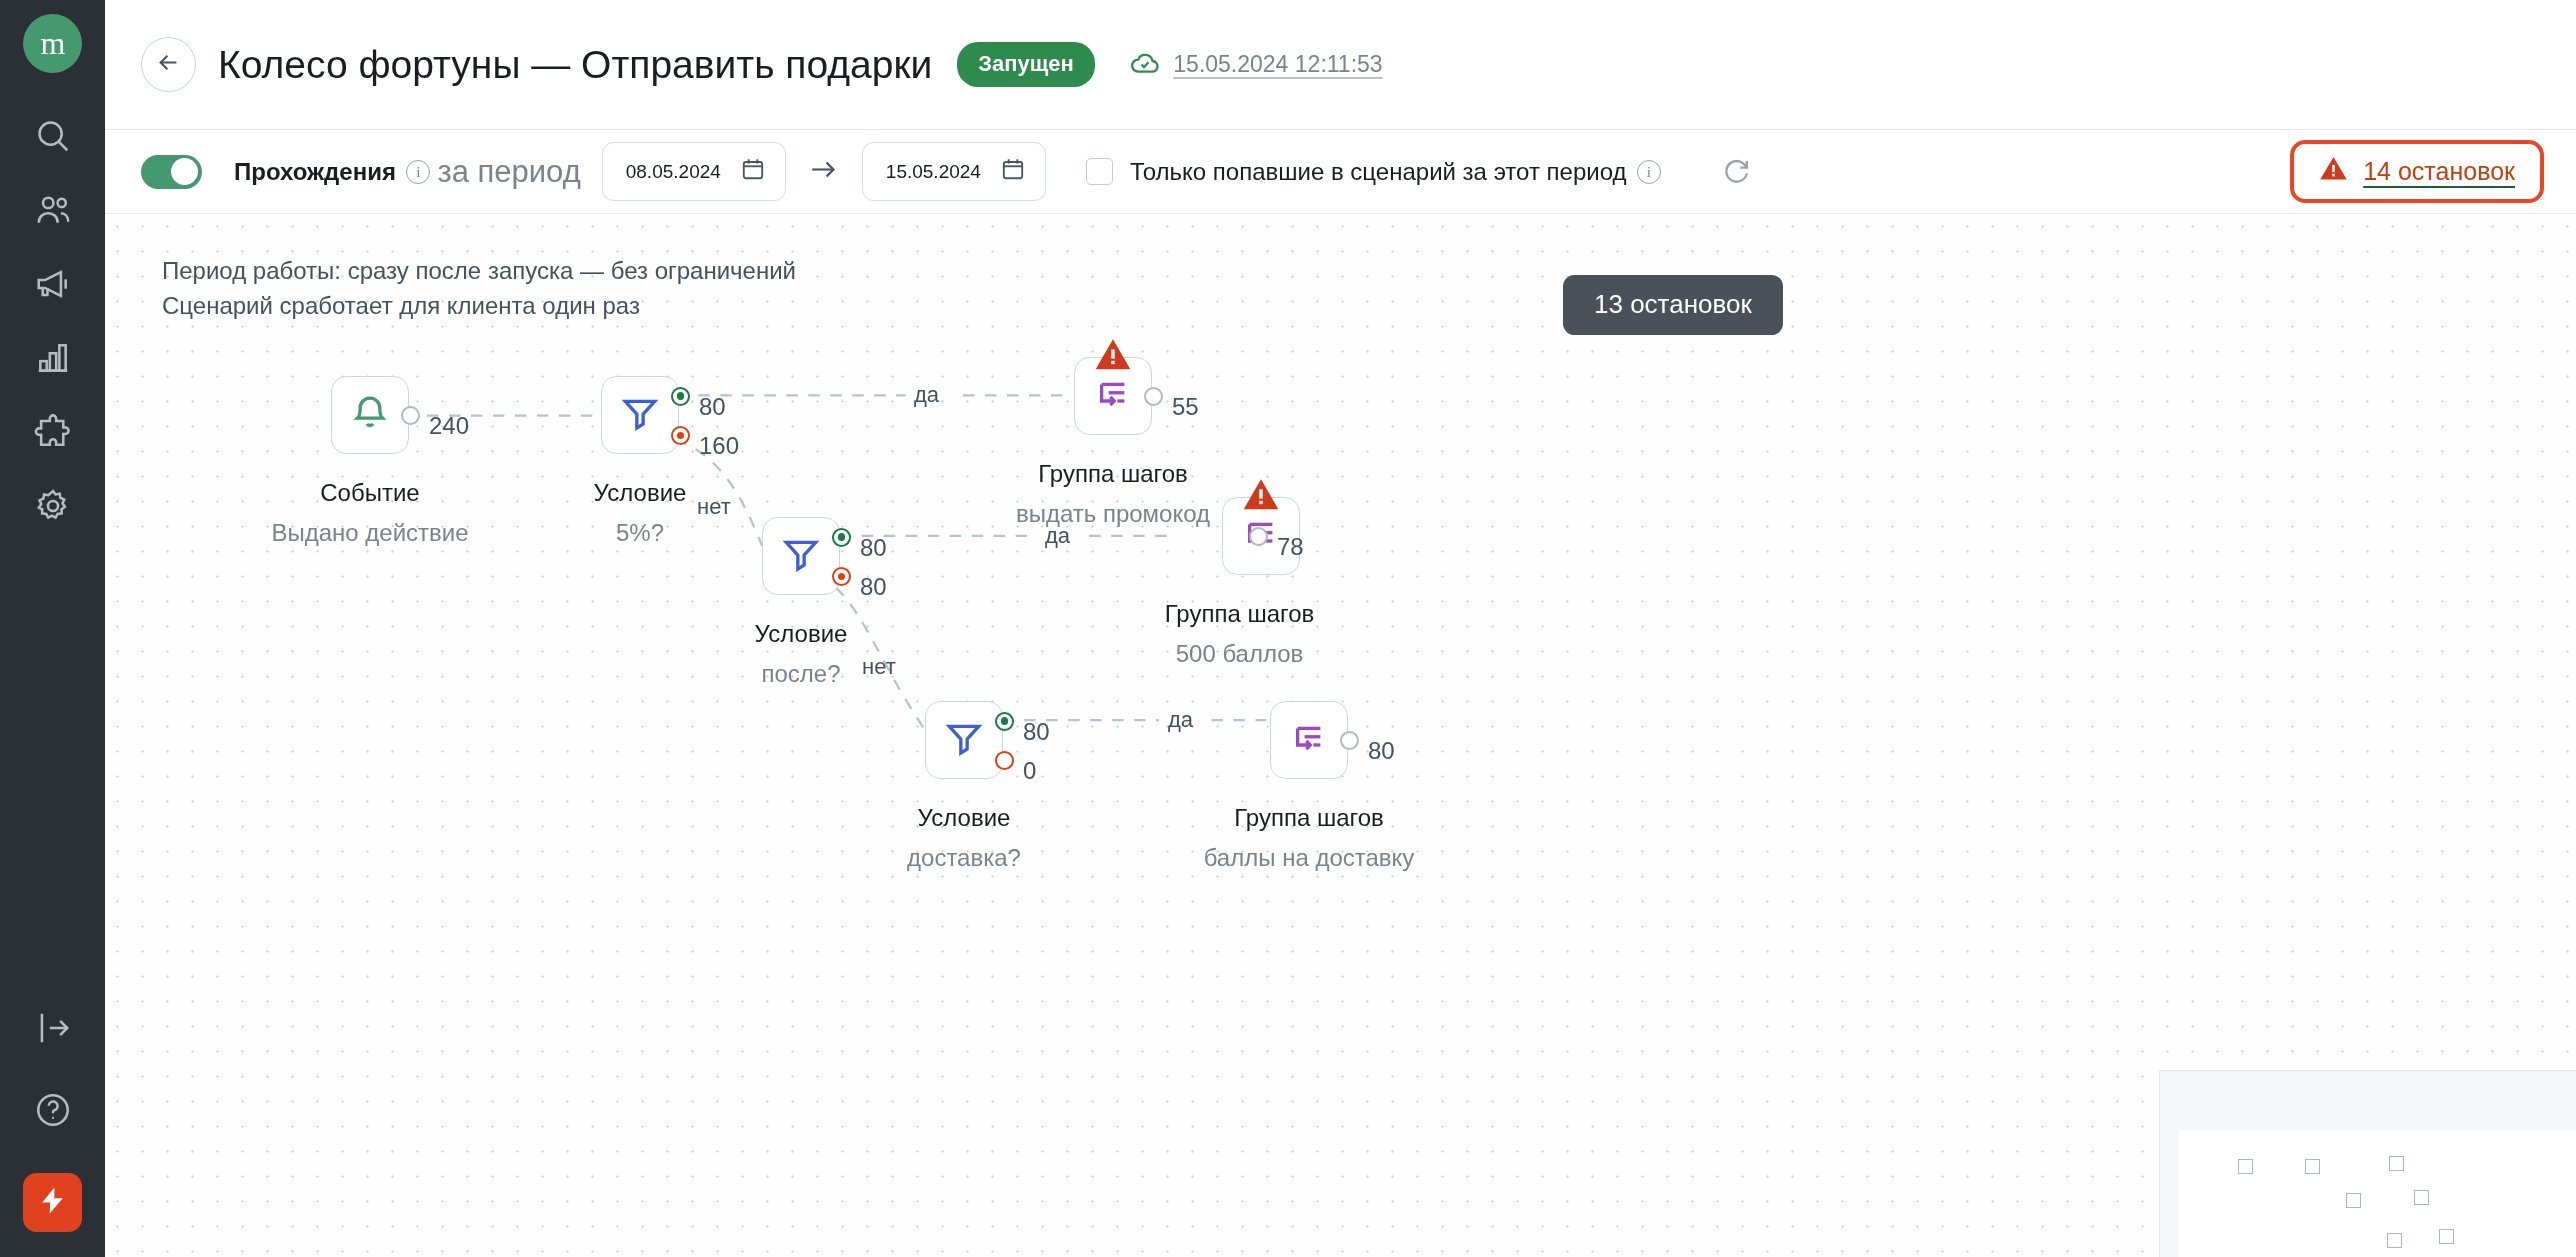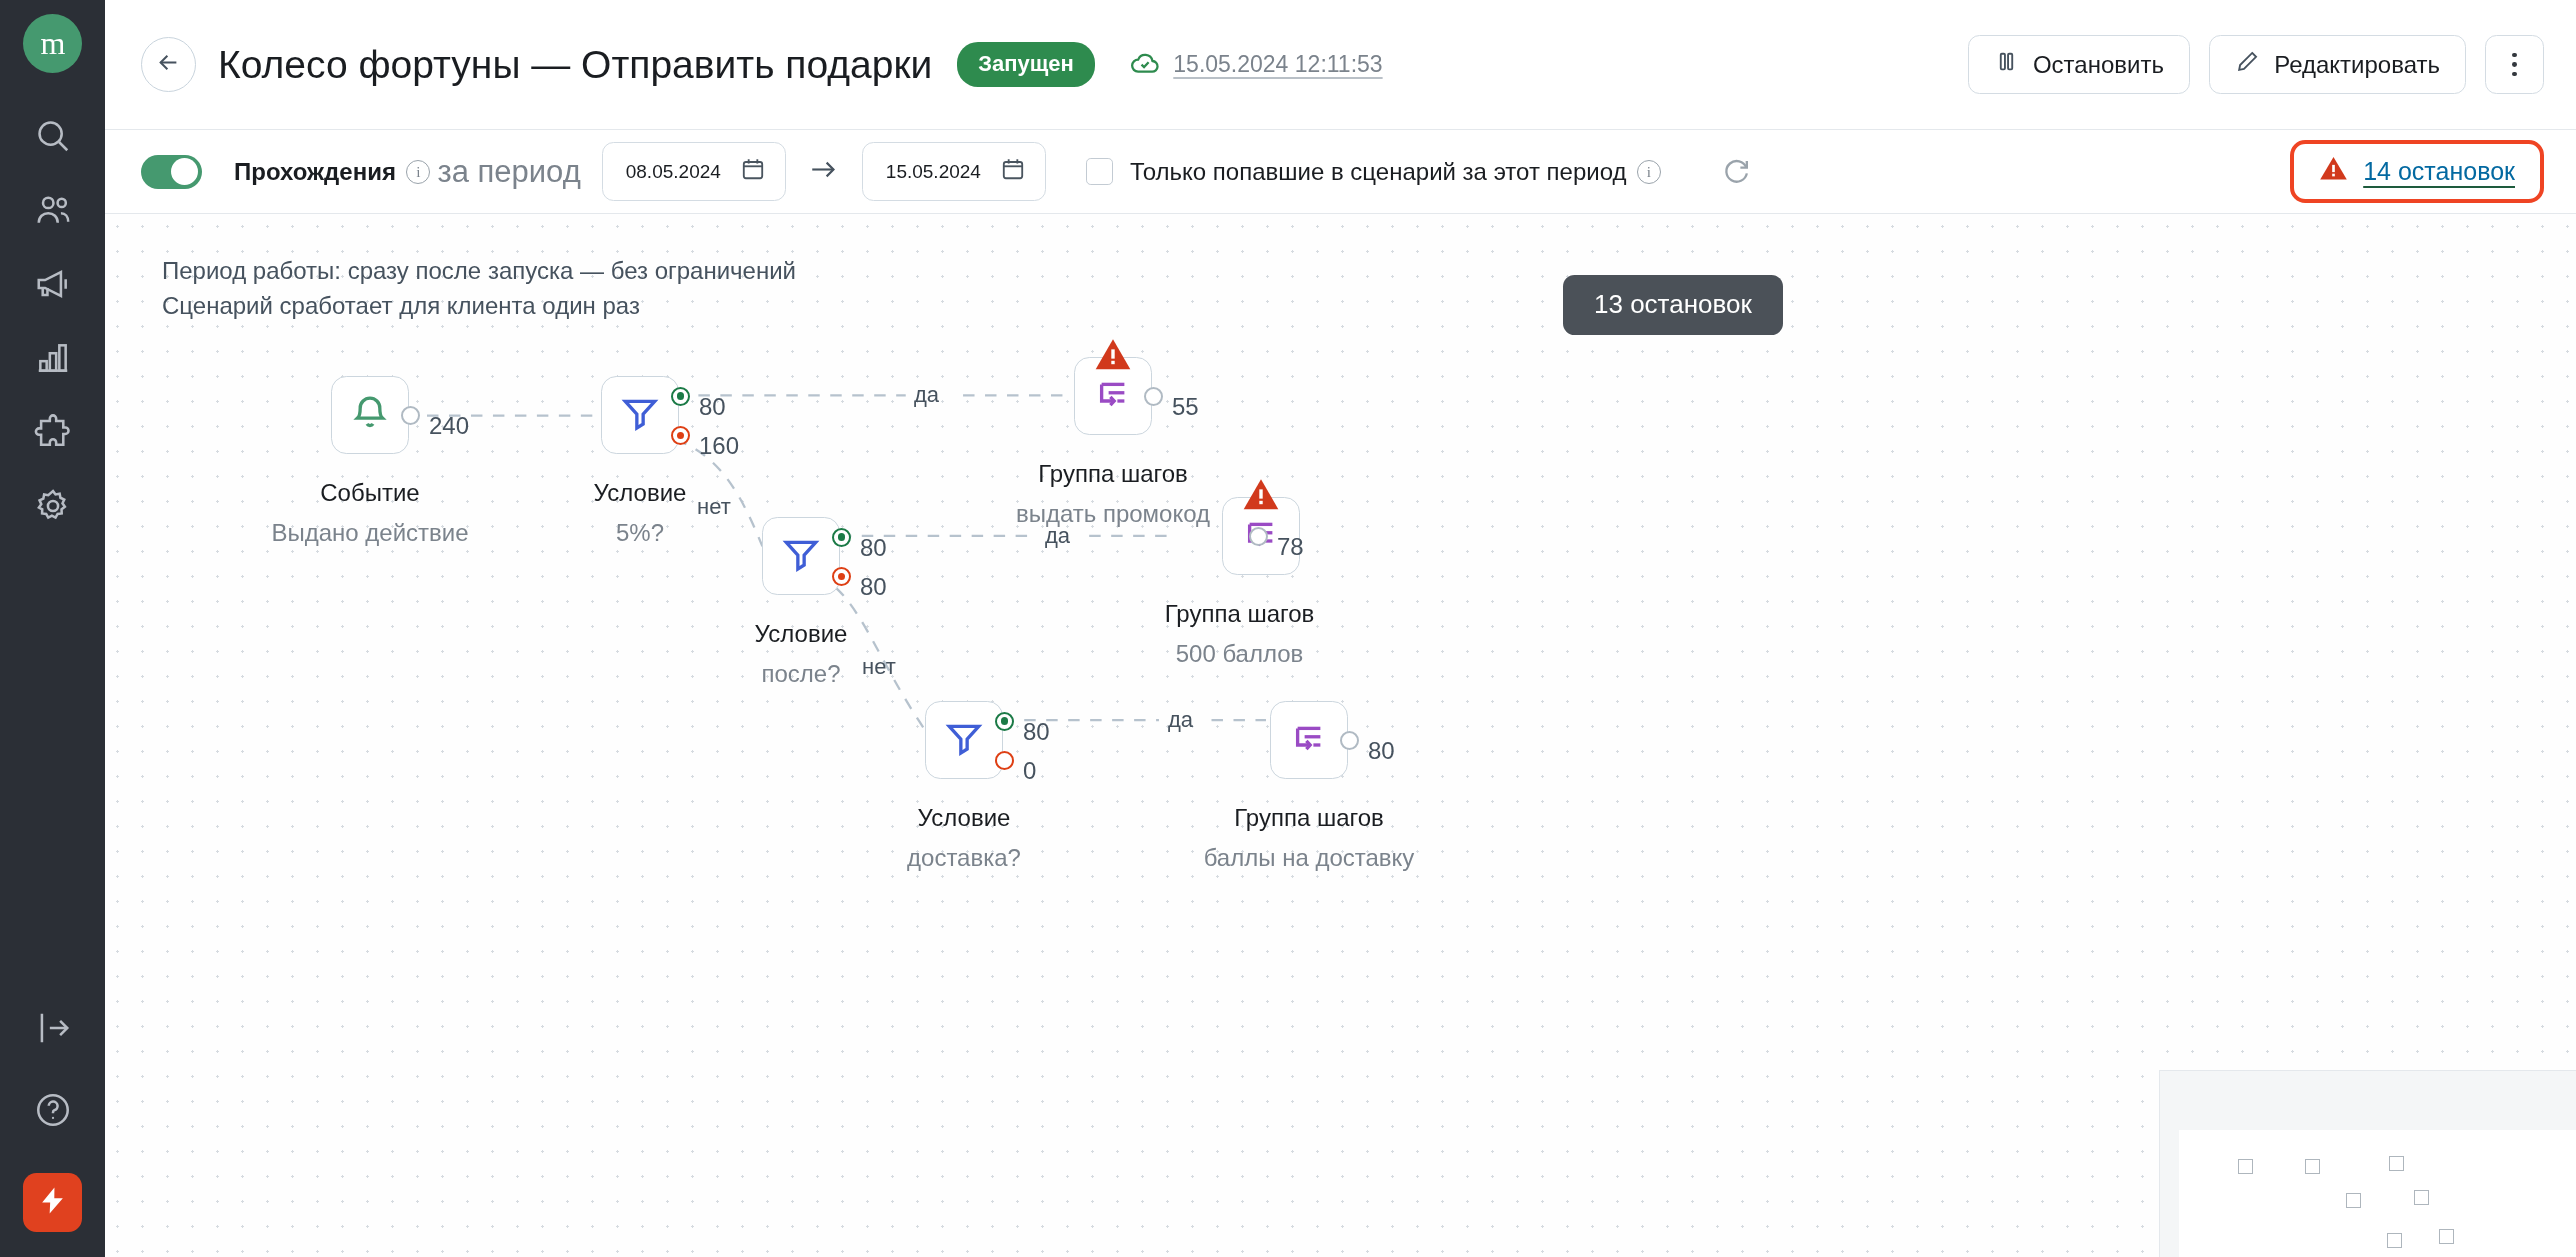--- a/index.html
+++ b/index.html
@@ -129,21 +129,21 @@
   .refresh-btn svg { width: 31px; height: 31px; stroke: #9aa3ab; fill: none; stroke-width: 1.8; }
   .stops-alert {
     margin-left: auto;
     border: 4.8px solid #ef4423; border-radius: 15.3px;
     background: #fff; height: 63px;
     display: flex; align-items: center; gap: 15.3px;
     padding: 0 25px; cursor: pointer;
   }
   .stops-alert svg { width: 29px; height: 29px; fill: #d1391c; }
   .stops-alert span {
-    font-size: 25px; color: #0369a1; text-decoration: underline;
+    font-size: 25px; color: #c2410c; text-decoration: underline;
     text-underline-offset: 5.7px; text-decoration-color: #1e5b3d; white-space: nowrap;
   }
 
   
   .canvas {
     flex: 1; position: relative; overflow: hidden;
     background-color: #fefefe;
     background-image: radial-gradient(#d6dbe0 1.2px, transparent 1.2px);
     background-size: 25px 25px;
   }
@@ -307,46 +307,20 @@
       <div class="status-badge">Запущен</div>
       <div class="saved-stamp">
         <span>
           <svg viewBox="0 0 24 24">
               <path d="M6.8 18.5h10.4a4 4 0 0 0 .4-8 5.6 5.6 0 0 0-10.7-1 3.6 3.6 0 0 0-.1 9z"></path>
               <path d="M9.4 13.2l1.9 1.9 3.4-3.6"></path>
             </svg>
         </span>
         <span class="saved-time">15.05.2024 12:11:53</span>
       </div>
-      <div class="header-actions">
-        <div class="btn">
-          <span>
-            <svg viewBox="0 0 24 24">
-                <rect x="6.5" y="4.5" width="4" height="15" rx="1"></rect>
-                <rect x="13.5" y="4.5" width="4" height="15" rx="1"></rect>
-              </svg>
-          </span>
-          <span>Остановить</span>
-        </div>
-        <div class="btn">
-          <span>
-            <svg viewBox="0 0 24 24">
-                <path d="M16.5 3.8l3.7 3.7L8.6 19.1l-4.6.9.9-4.6z"></path>
-              </svg>
-          </span>
-          <span>Редактировать</span>
-        </div>
-        <div class="btn btn-icon-only">
-          <span class="dots">
-              <i></i>
-              <i></i>
-              <i></i>
-            </span>
-        </div>
-      </div>
     </div>
 
     <div class="toolbar">
       <div class="toggle"></div>
       <div class="tl-label">Прохождения</div>
       <div class="info-ic">i</div>
       <div class="tl-sub">за период</div>
       <div class="date-input">
         <span>08.05.2024</span>
         <span>

